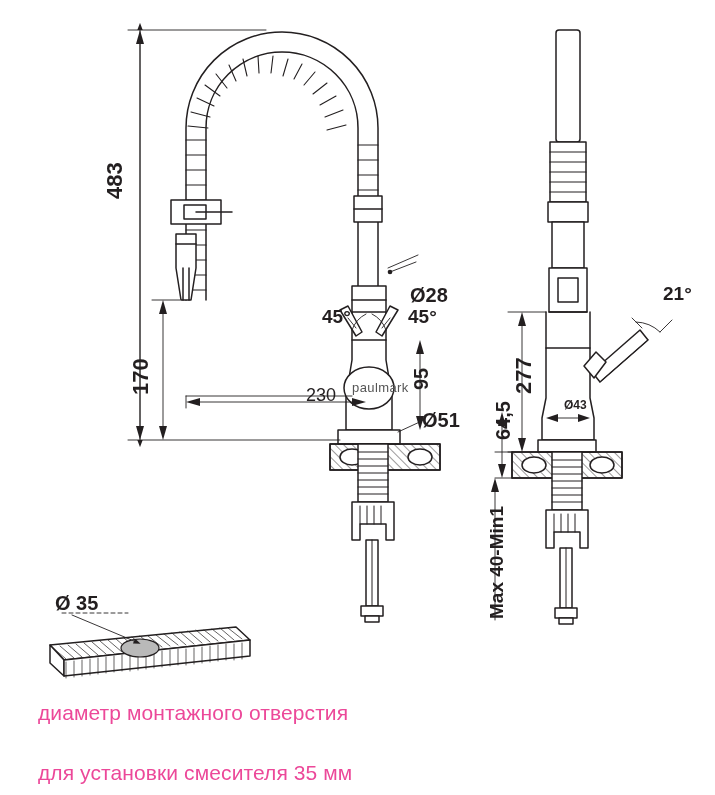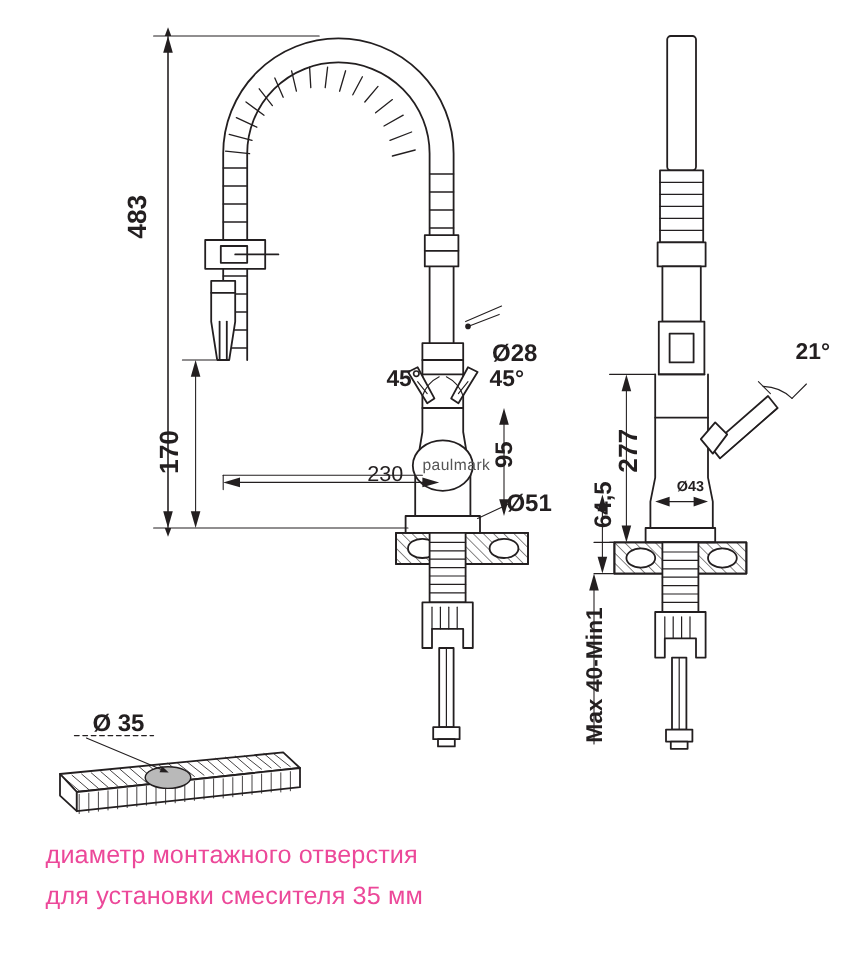--- a/index.html
+++ b/index.html
@@ -335,20 +335,20 @@
   <div class="cap" style="left:511px;top:394px;font-size:22px;font-weight:700;transform:rotate(-90deg);transform-origin:left top;">277</div>
 
   <div class="cap" style="left:492px;top:440px;font-size:20px;font-weight:700;transform:rotate(-90deg);transform-origin:left top;">64,5</div>
 
   <div class="cap" style="left:541px;top:398px;font-size:12px;font-weight:700;margin-left:23px;">Ø43</div>
 
   <div class="cap" style="left:663px;top:283px;font-size:19px;font-weight:700;">21°</div>
 
   <div class="cap" style="left:486px;top:619px;font-size:19px;font-weight:700;transform:rotate(-90deg);transform-origin:left top;">Max 40-Min1</div>
 
-  <div class="cap" style="left:77px;top:592px;font-size:20px;font-weight:700;">Ø 35</div>
+  <div class="cap" style="left:55px;top:592px;font-size:20px;font-weight:700;">Ø 35</div>
 
   <div class="cap" style="left:352px;top:380px;font-size:13px;letter-spacing:.4px;color:#555;">paulmark</div>
 
   <div class="note" style="top:701px;">диаметр монтажного отверстия</div>
-  <div class="note" style="top:735px;">для установки смесителя 35 мм</div>
+  <div class="note" style="top:761px;">для установки смесителя 35 мм</div>
 
 </div>
 
 </body></html>

